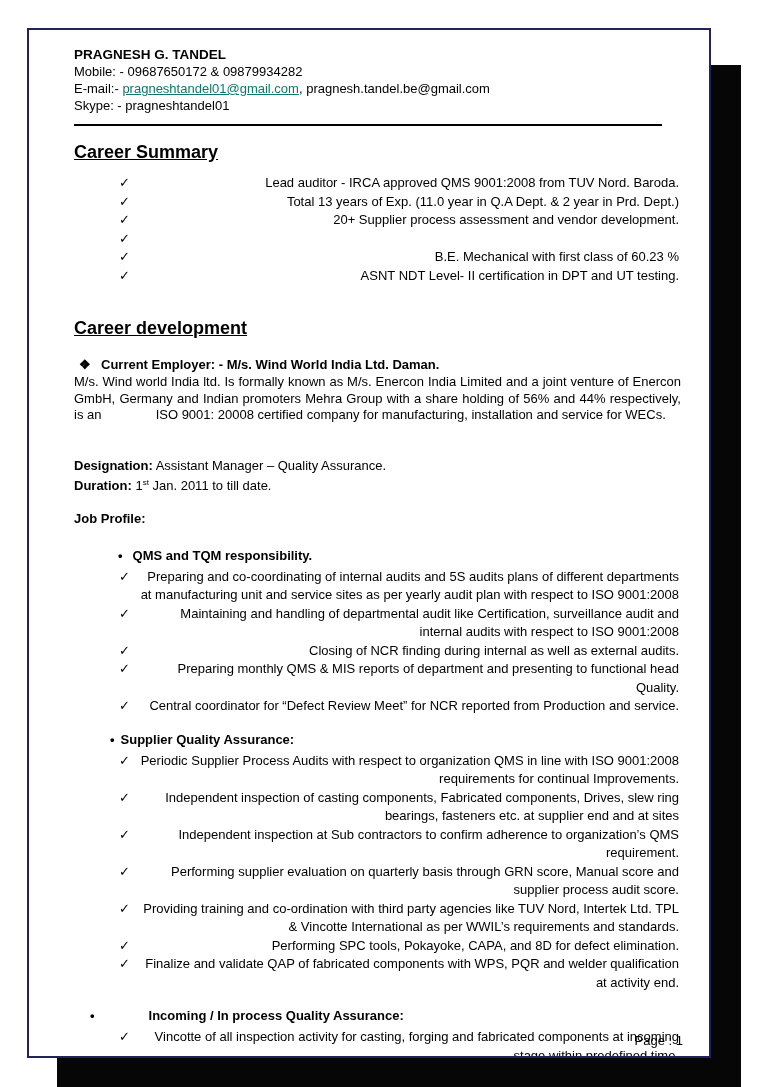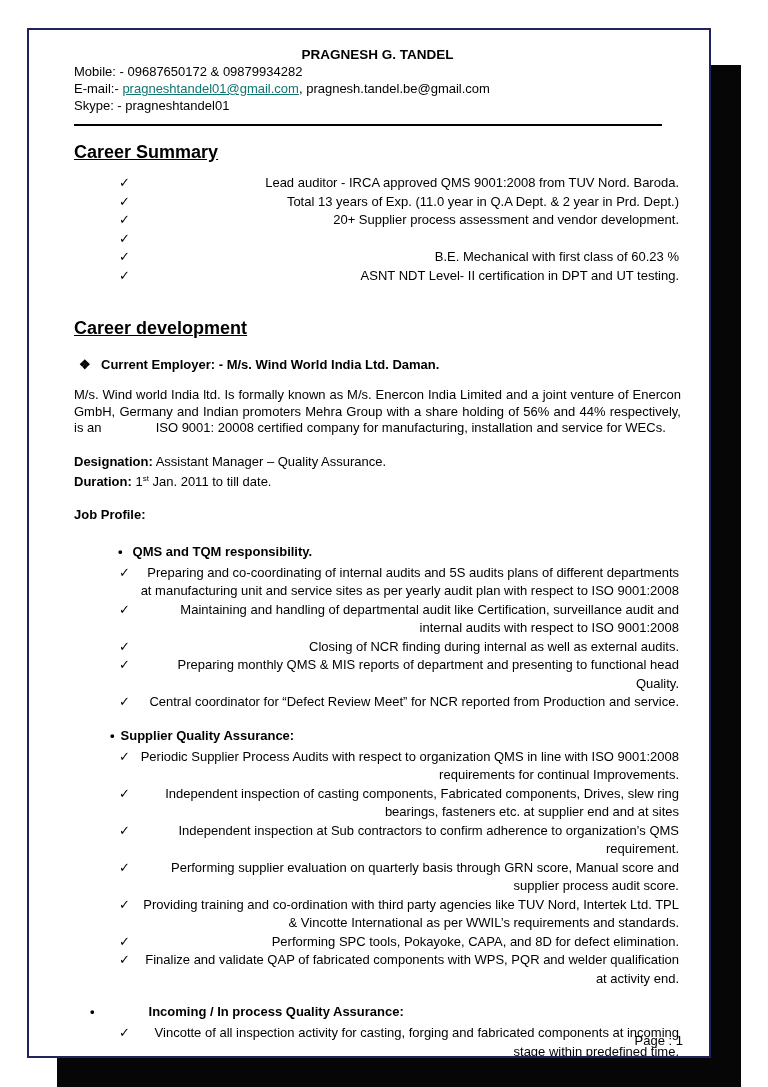--- a/index.html
+++ b/index.html
@@ -17,36 +17,36 @@
   }
   .page {
     position:absolute; left:27px; top:28px;
     width:684px; height:1030px;
     background:#ffffff;
     border:2px solid #23235c;
     padding:16px 28px 0 45px;
     overflow:hidden;
   }
   .header { line-height:17px; }
-  .name { font-weight:bold; font-size:13.5px;text-align:center; }
+  .name { font-weight:bold; font-size:13.5px; }
   .link { color:#0f766e; text-decoration:underline; cursor:pointer; }
   .rule { border-top:2.5px solid #000; width:588px; margin-top:10px; }
   .sec-heading {
     font-weight:bold; text-decoration:underline; font-size:18px;
   }
   .h-cs { margin-top:16px; }
   .h-cd { margin-top:33px; }
   .check-list { margin-top:11px; }
   .check-item { display:flex; line-height:18.5px; padding-left:45px; }
   .check-item .check { flex:0 0 16px; }
   .check-item .txt { flex:1; padding-right:2px;text-align:right; }
   .employer-row { display:flex; margin-top:18px; padding-left:5px; font-weight:bold; }
   .employer-row .diamond { flex:0 0 22px; }
-  .employer-desc { margin-top:15px; line-height:16.5px; text-align:justify; }
-  .kv { margin-top:15px; line-height:19px; }
+  .employer-desc { margin-top:2px; line-height:16.5px; text-align:justify; }
+  .kv { margin-top:32px; line-height:19px; }
   .kv + .kv { margin-top:1px; }
   .kv .k { font-weight:bold; }
   .jobprofile { margin-top:16px; font-weight:bold; }
   .sec-head { display:flex; font-weight:bold; line-height:19px; }
   .sec-head .bullet { flex:0 0 auto; }
   .s1 { margin-top:20px; padding-left:44px; }
   .s1 .bullet { margin-right:10px; }
   .s2 { margin-top:14px; padding-left:36px; }
   .s2 .bullet { margin-right:6px; }
   .s3 { margin-top:14px; padding-left:16px; }

